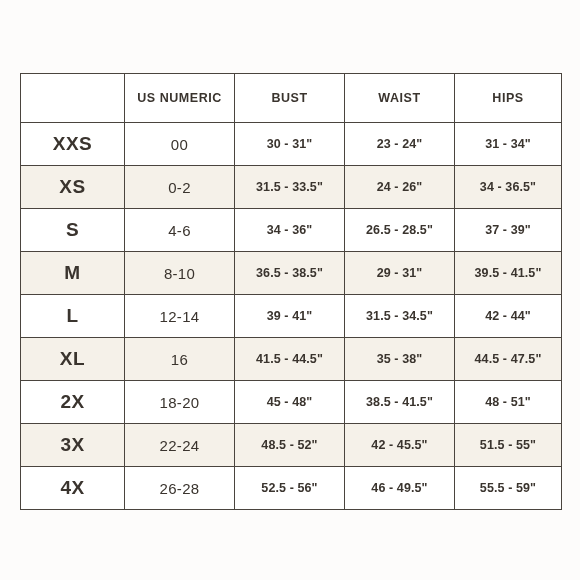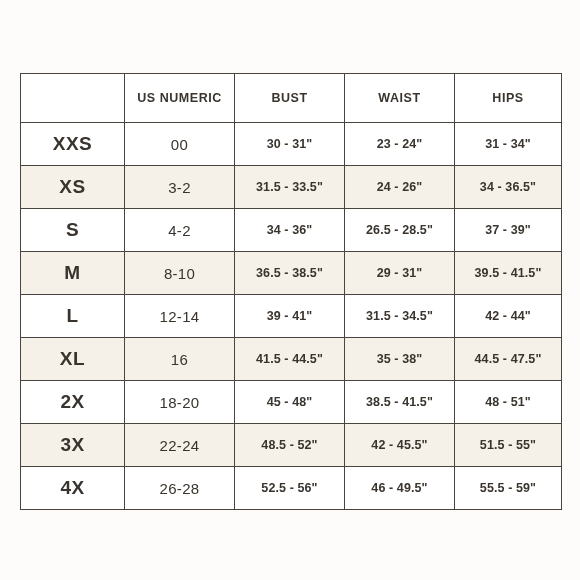--- a/index.html
+++ b/index.html
@@ -119,28 +119,28 @@
     <tbody id="table-body">
         <tr>
           <td class="size-cell">XXS</td>
           <td class="numeric-cell">00</td>
           <td class="measure-cell">30 - 31"</td>
           <td class="measure-cell">23 - 24"</td>
           <td class="measure-cell">31 - 34"</td>
         </tr>
         <tr class="striped">
           <td class="size-cell">XS</td>
-          <td class="numeric-cell">3-2</td>
+          <td class="numeric-cell">0-2</td>
           <td class="measure-cell">31.5 - 33.5"</td>
           <td class="measure-cell">24 - 26"</td>
           <td class="measure-cell">34 - 36.5"</td>
         </tr>
         <tr>
           <td class="size-cell">S</td>
-          <td class="numeric-cell">4-2</td>
+          <td class="numeric-cell">4-6</td>
           <td class="measure-cell">34 - 36"</td>
           <td class="measure-cell">26.5 - 28.5"</td>
           <td class="measure-cell">37 - 39"</td>
         </tr>
         <tr class="striped">
           <td class="size-cell">M</td>
           <td class="numeric-cell">8-10</td>
           <td class="measure-cell">36.5 - 38.5"</td>
           <td class="measure-cell">29 - 31"</td>
           <td class="measure-cell">39.5 - 41.5"</td>

